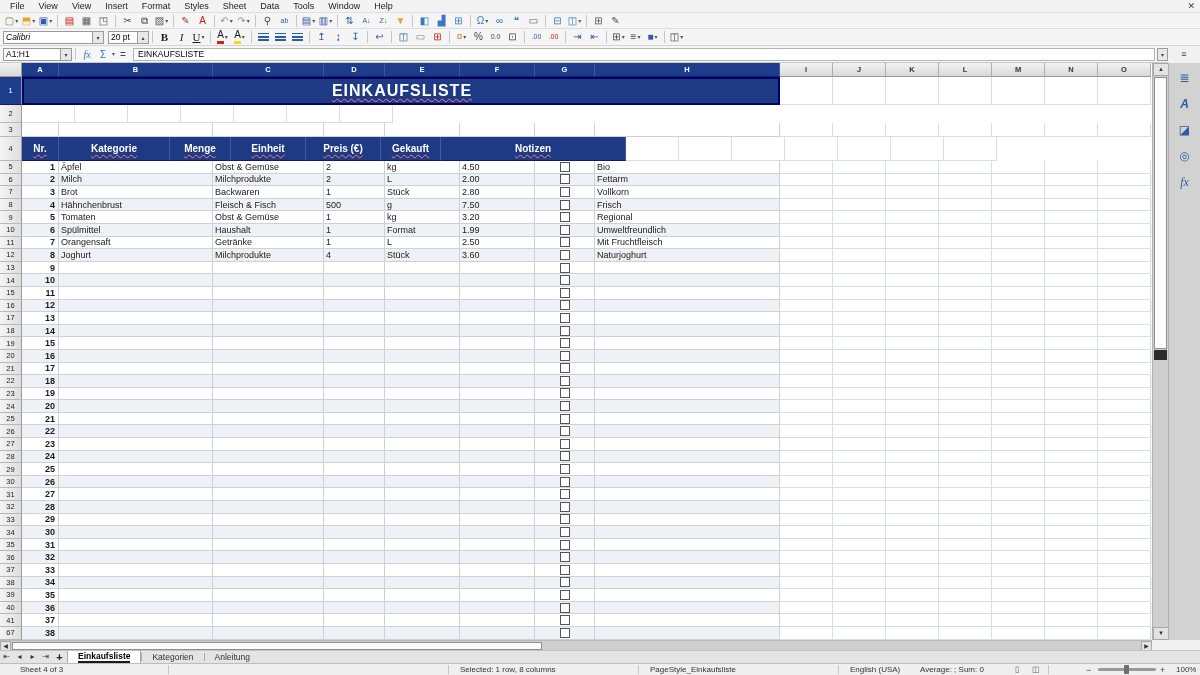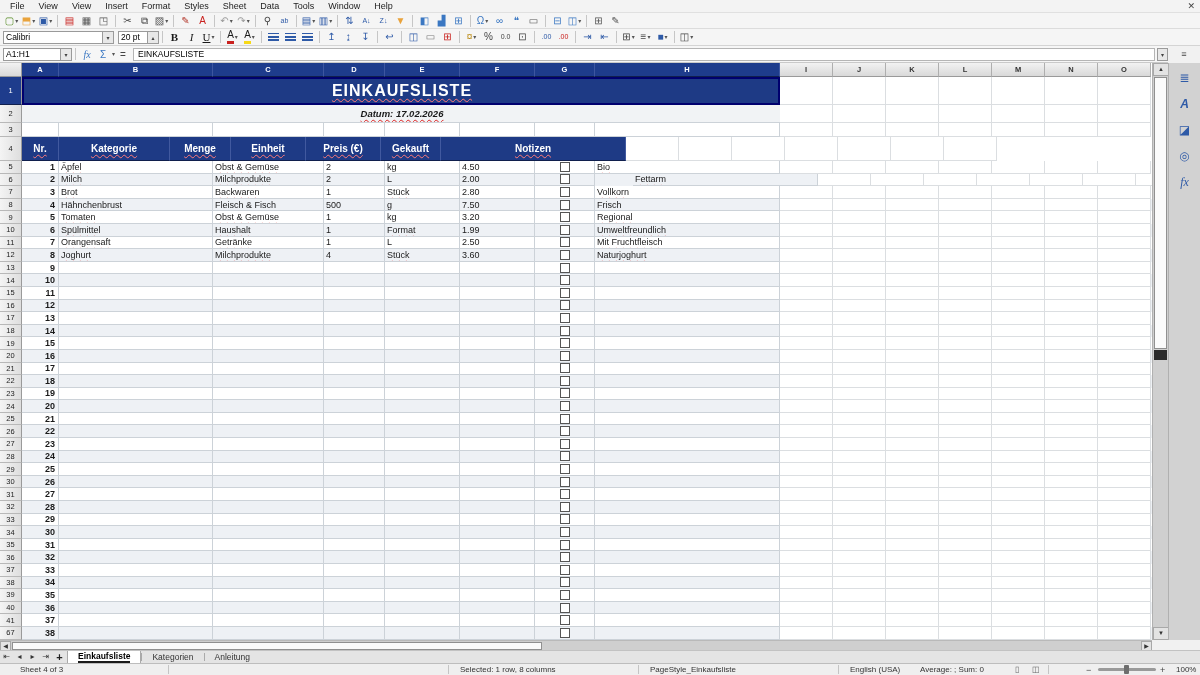--- a/index.html
+++ b/index.html
@@ -18,21 +18,21 @@
   .tbi.small{font-size:7px;}
   .tsep{width:1px;height:12px;background:#c6c6c6;margin:0 3px;}
   .dd{font-size:6px;color:#555;margin-left:1px;line-height:14px;}
   .glyph-b{font-weight:bold;font-family:"Liberation Serif",serif;font-size:11px;}
   .glyph-i{font-style:italic;font-family:"Liberation Serif",serif;font-size:11px;}
   .glyph-u{text-decoration:underline;font-family:"Liberation Serif",serif;font-size:11px;}
   .fc-bar{border-bottom:3px solid #c9211e;line-height:10px;height:11px;}
   .hc-bar{border-bottom:3px solid #f7d917;line-height:10px;height:11px;}
   .bars{width:11px;height:9px;background:repeating-linear-gradient(#2e5aa7 0 1.5px,transparent 1.5px 3.2px);}
   .fontbox,.sizebox{height:13px;border:1px solid #9a9a9a;background:#fff;font-size:8.5px;padding:0 2px;box-sizing:border-box;font-family:"Liberation Sans",sans-serif;}
-  .fontbox{width:100px;}
+  .fontbox{width:90px;font-style:italic;}
   .sizebox{width:30px;margin-left:4px;}
   .boxbtn{width:11px;height:13px;border:1px solid #9a9a9a;border-left:none;background:#e8e8e8;font-size:6px;text-align:center;line-height:12px;color:#444;box-sizing:border-box;}
 
   
   #fbar{position:absolute;top:46px;left:0;width:1168px;height:17px;background:#f6f6f6;border-bottom:1px solid #c9c9c9;display:flex;align-items:center;padding-left:3px;box-sizing:border-box;}
   #namebox{width:58px;height:13px;border:1px solid #9a9a9a;background:#fff;font-size:8.5px;padding:0 2px;box-sizing:border-box;font-family:"Liberation Sans",sans-serif;}
   .fbtn{width:16px;text-align:center;font-size:10px;color:#3a77c2;}
   #fx-btn{font-style:italic;font-family:"Liberation Serif",serif;}
   #formula-input{flex:1;height:13px;border:1px solid #b5b5b5;background:#fff;font-size:8.5px;padding:0 4px;box-sizing:border-box;margin-left:2px;font-family:"Liberation Sans",sans-serif;}
   #sb-toggle{position:absolute;top:48px;left:1174px;width:20px;height:13px;text-align:center;font-size:9px;color:#444;line-height:13px;}
@@ -383,23 +383,20 @@
           <div class="xcell" style="width: 53px;"></div>
           <div class="xcell" style="width: 53px;"></div>
           <div class="xcell" style="width: 53px;"></div>
           <div class="xcell" style="width: 53px;"></div>
           <div class="xcell" style="width: 53px;"></div>
           <div class="xcell" style="width: 53px;"></div>
           <div class="xcell" style="width: 53px;"></div>
         </div>
         <div class="grow" style="height: 18px;">
           <div class="rh">2</div>
-          <div class="cell datum-cell" style="width: 758px;">
-            <span class="sq">Datum: 17.02.2026</span>
-          </div>
           <div class="xcell" style="width: 53px;"></div>
           <div class="xcell" style="width: 53px;"></div>
           <div class="xcell" style="width: 53px;"></div>
           <div class="xcell" style="width: 53px;"></div>
           <div class="xcell" style="width: 53px;"></div>
           <div class="xcell" style="width: 53px;"></div>
           <div class="xcell" style="width: 53px;"></div>
         </div>
         <div class="grow" style="height: 14px;">
           <div class="rh">3</div>
@@ -488,21 +485,21 @@
             <span class="sq">Milchprodukte</span>
           </div>
           <div class="cell" style="width: 61px;">2</div>
           <div class="cell" style="width: 75px;">
             <span>L</span>
           </div>
           <div class="cell" style="width: 75px;">2.00</div>
           <div class="cell g-cell" style="width: 60px;">
             <span class="cb"></span>
           </div>
-          <div class="cell" style="width: 185px; margin-left: 38px;">
+          <div class="cell" style="width: 185px;">
             <span class="sq">Fettarm</span>
           </div>
           <div class="xcell" style="width: 53px;"></div>
           <div class="xcell" style="width: 53px;"></div>
           <div class="xcell" style="width: 53px;"></div>
           <div class="xcell" style="width: 53px;"></div>
           <div class="xcell" style="width: 53px;"></div>
           <div class="xcell" style="width: 53px;"></div>
           <div class="xcell" style="width: 53px;"></div>
         </div>

